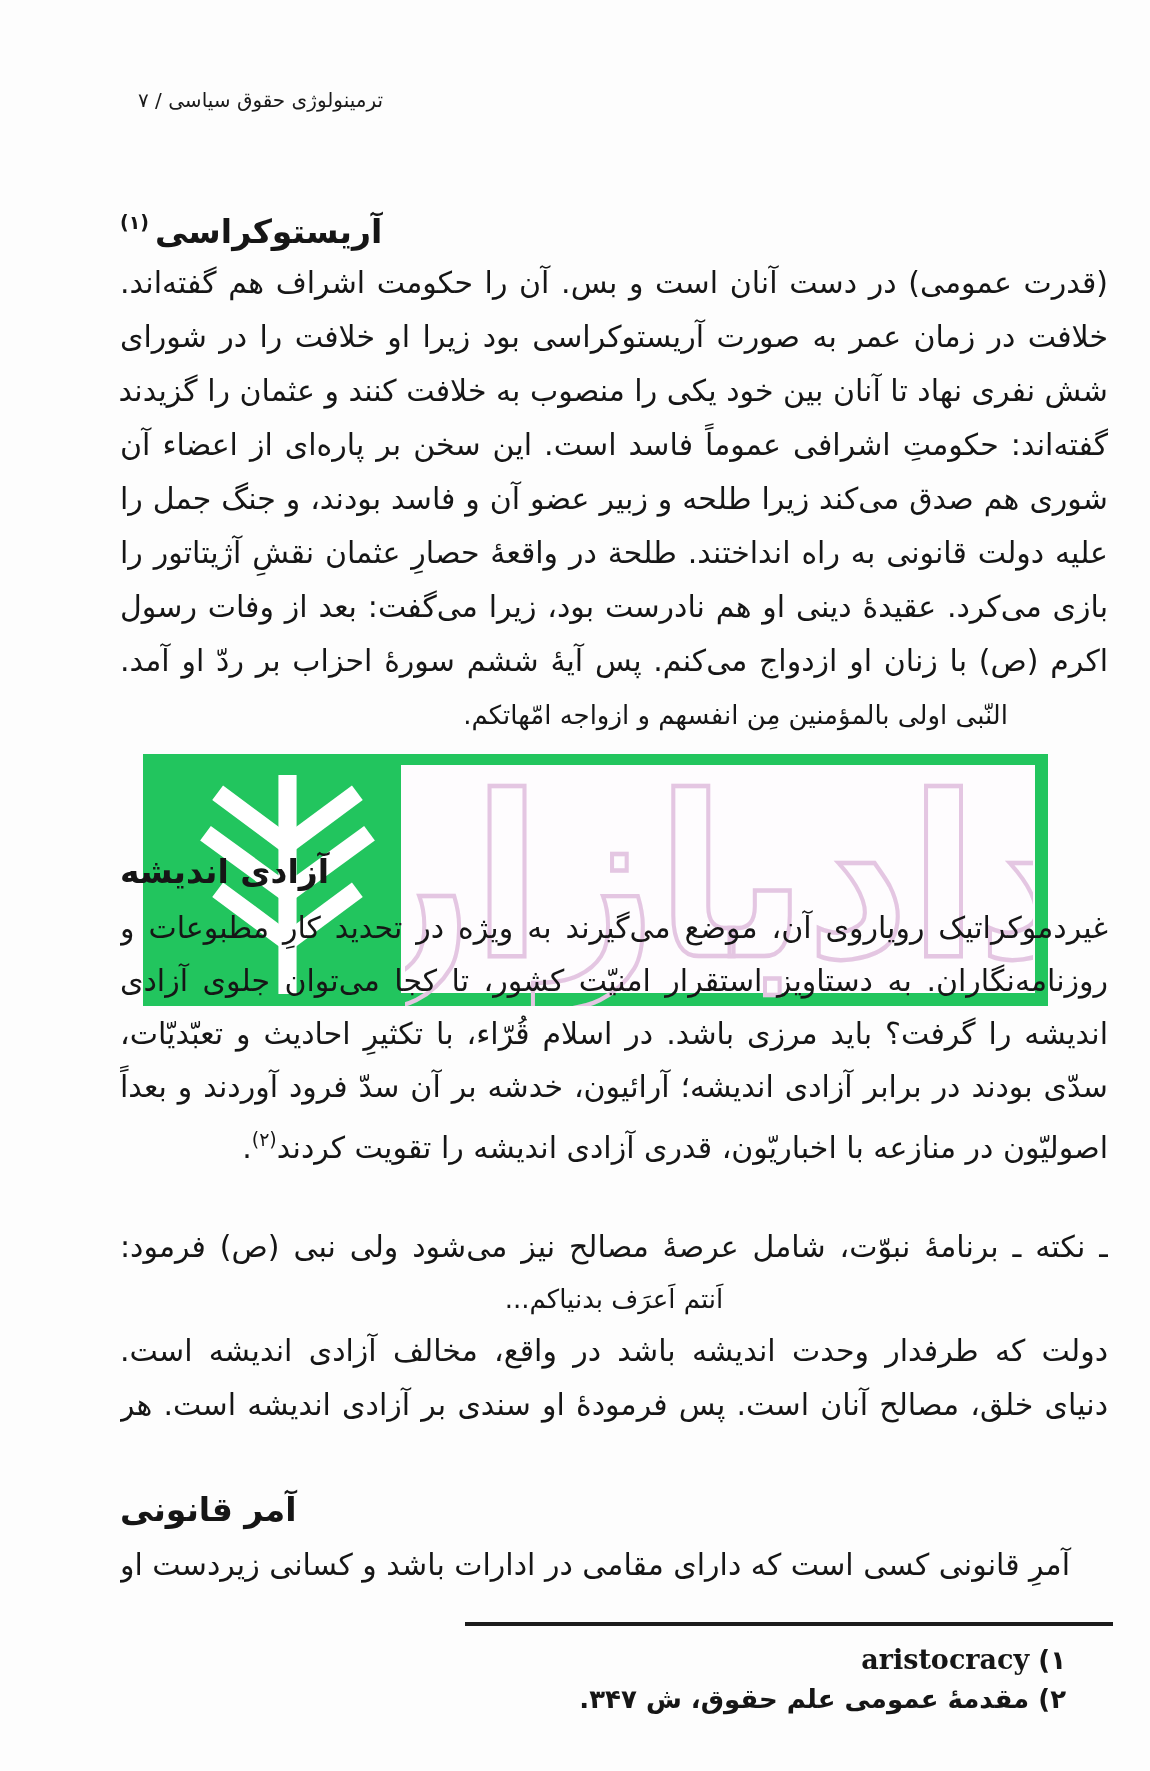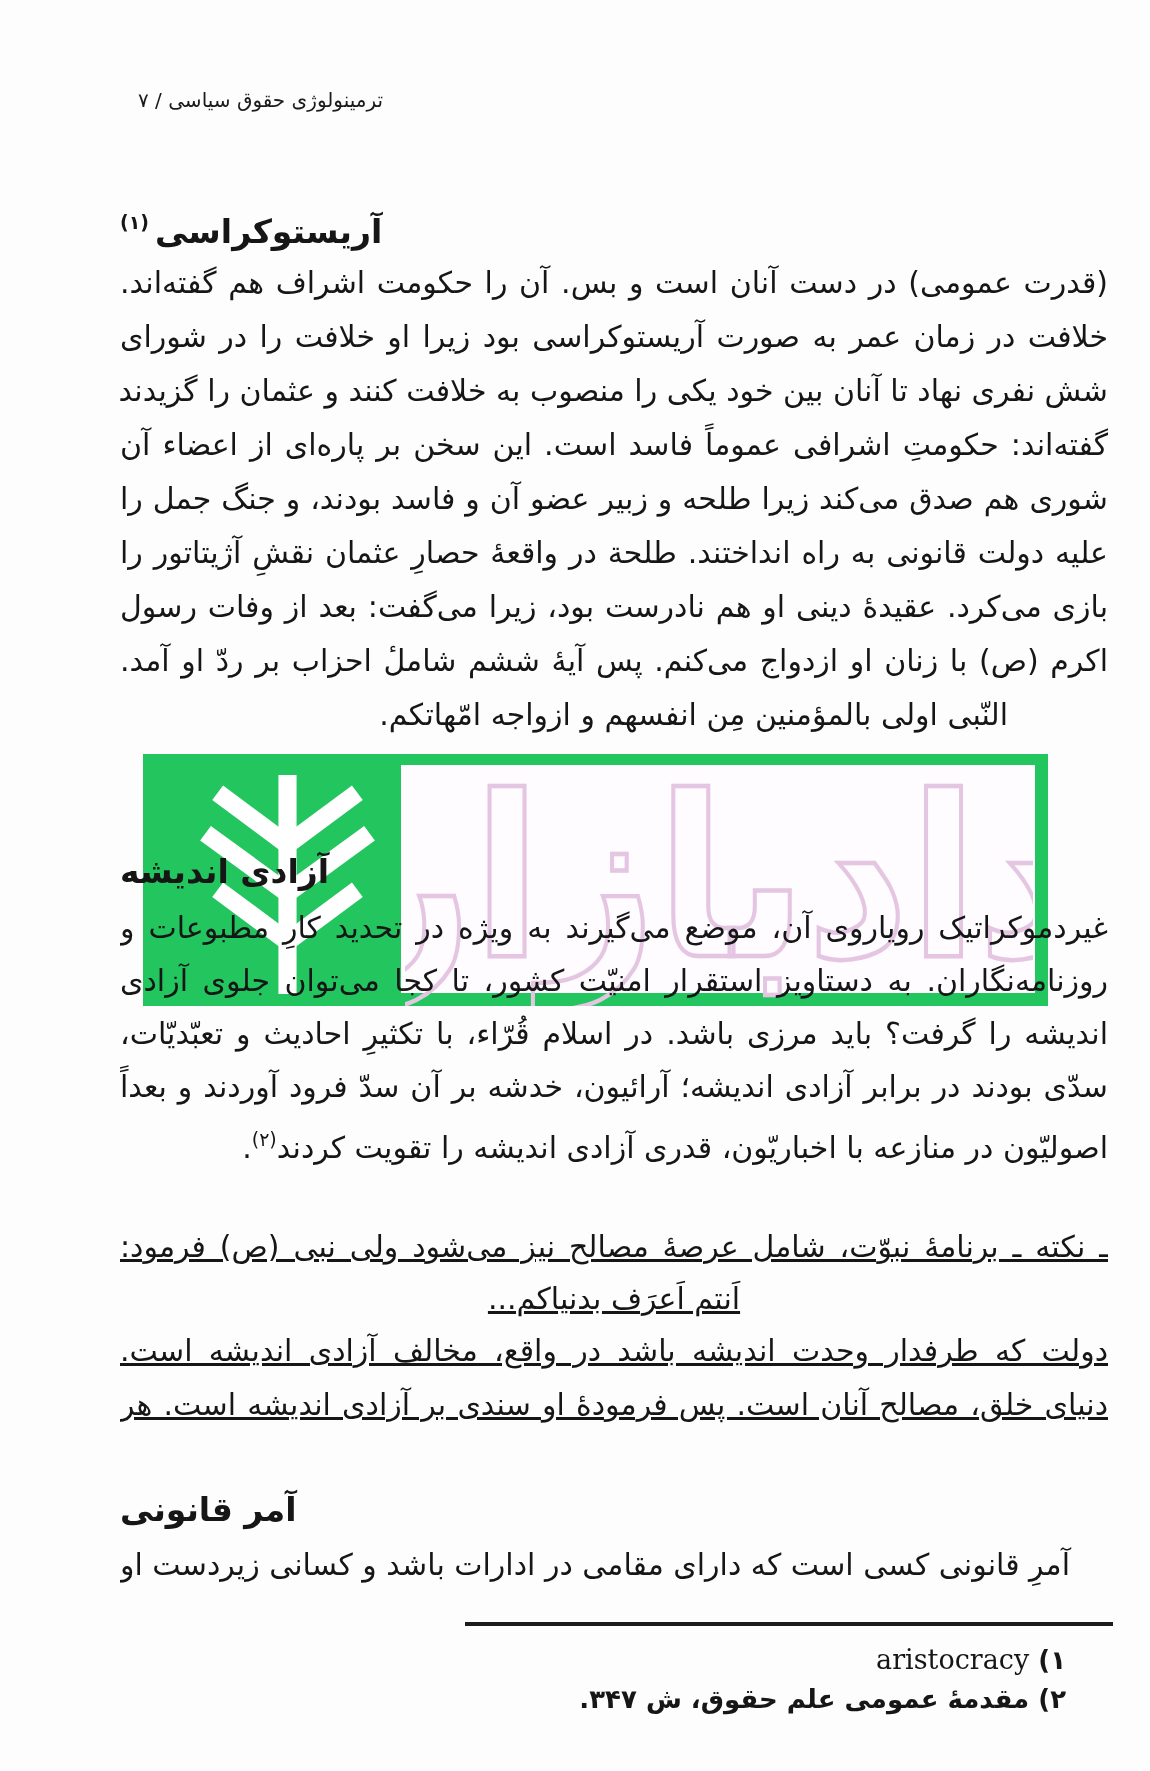--- a/index.html
+++ b/index.html
@@ -100,21 +100,21 @@
     overflow: hidden;
     white-space: nowrap;
   }
   .lh53 .pline { height: 53px; line-height: 53px; }
   .first-indent { padding-right: 38px; }
   .rline {
     text-align: right;
     text-align-last: right;
   }
   .quote-line {
-    font-size: 30px;
+    font-size: 26px;
     height: 54px;
     line-height: 54px;
     text-align: right;
     text-align-last: right;
     margin-left: 0;
     margin-right: 100px;
     white-space: nowrap;
   }
   .quote-center {
     height: 50px;
@@ -145,21 +145,21 @@
     font-size: 26px;
     font-weight: bold;
     white-space: nowrap;
     z-index: 1;
   }
   .fn-1 { top: 1644px; }
   .fn-2 { top: 1684px; }
   .fn-latin {
     font-family: "DejaVu Serif", serif;
     font-size: 27px;
-    font-weight: normal;
+    font-weight: bold;
   }
 </style>
 </head>
 <body>
 
 <div class="page">
 
   <div class="running-head">ترمینولوژی حقوق سیاسی / ۷</div>
 
   <div class="watermark">
@@ -183,37 +183,37 @@
   </div>
 
   <div class="textblock" style="top:256px;">
     <div class="pline">(قدرت عمومی) در دست آنان است و بس. آن را حکومت اشراف هم گفته‌اند.</div>
     <div class="pline">خلافت در زمان عمر به صورت آریستوکراسی بود زیرا او خلافت را در شورای</div>
     <div class="pline">شش نفری نهاد تا آنان بین خود یکی را منصوب به خلافت کنند و عثمان را گزیدند.</div>
     <div class="pline">گفته‌اند: حکومتِ اشرافی عموماً فاسد است. این سخن بر پاره‌ای از اعضاء آن</div>
     <div class="pline">شوری هم صدق می‌کند زیرا طلحه و زبیر عضو آن و فاسد بودند، و جنگ جمل را</div>
     <div class="pline">علیه دولت قانونی به راه انداختند. طلحة در واقعهٔ حصارِ عثمان نقشِ آژیتاتور را</div>
     <div class="pline">بازی می‌کرد. عقیدهٔ دینی او هم نادرست بود، زیرا می‌گفت: بعد از وفات رسول</div>
-    <div class="pline">اکرم (ص) با زنان او ازدواج می‌کنم. پس آیهٔ ششم شاملٔ احزاب بر ردّ او آمد.</div>
+    <div class="pline">اکرم (ص) با زنان او ازدواج می‌کنم. پس آیهٔ ششم سورهٔ احزاب بر ردّ او آمد.</div>
     <div class="quote-line">النّبی اولی بالمؤمنین مِن انفسهم و ازواجه امّهاتکم.</div>
   </div>
 
   <div class="textblock" style="top:846px;">
     <div class="entry-heading">آزادی اندیشه</div>
   </div>
 
   <div class="textblock lh53" style="top:901px;">
     <div class="pline">غیردموکراتیک رویاروی آن، موضع می‌گیرند به ویژه در تحدید کارِ مطبوعات و</div>
     <div class="pline">روزنامه‌نگاران. به دستاویز استقرار امنیّت کشور، تا کجا می‌توان جلوی آزادی</div>
     <div class="pline">اندیشه را گرفت؟ باید مرزی باشد. در اسلام قُرّاء، با تکثیرِ احادیث و تعبّدیّات،</div>
     <div class="pline">سدّی بودند در برابر آزادی اندیشه؛ آرائیون، خدشه بر آن سدّ فرود آوردند و بعداً</div>
     <div class="pline rline"><span>اصولیّون در منازعه با اخباریّون، قدری آزادی اندیشه را تقویت کردند</span><sup class="fn-sup">(۲)</sup><span>.</span></div>
   </div>
 
-  <div class="textblock" style="top:1220px;text-decoration:underline;">
+  <div class="textblock" style="top:1220px;">
     <div class="pline">ـ نکته ـ برنامهٔ نبوّت، شامل عرصهٔ مصالح نیز می‌شود ولی نبی (ص) فرمود:</div>
     <div class="quote-line quote-center">اَنتم اَعرَف بدنیاکم...</div>
     <div class="pline">دولت که طرفدار وحدت اندیشه باشد در واقع، مخالف آزادی اندیشه است.</div>
     <div class="pline">دنیای خلق، مصالح آنان است. پس فرمودهٔ او سندی بر آزادی اندیشه است. هر</div>
   </div>
 
   <div class="textblock" style="top:1484px;">
     <div class="entry-heading">آمر قانونی</div>
   </div>
 

